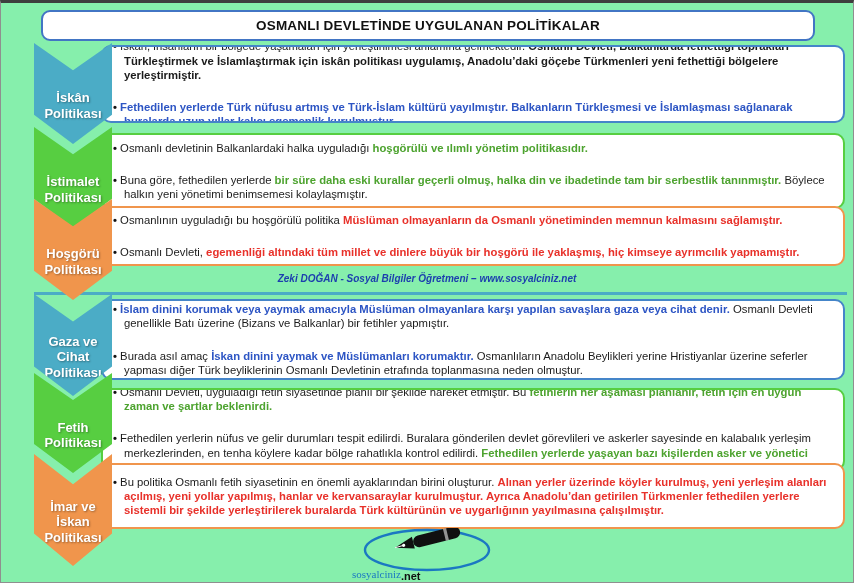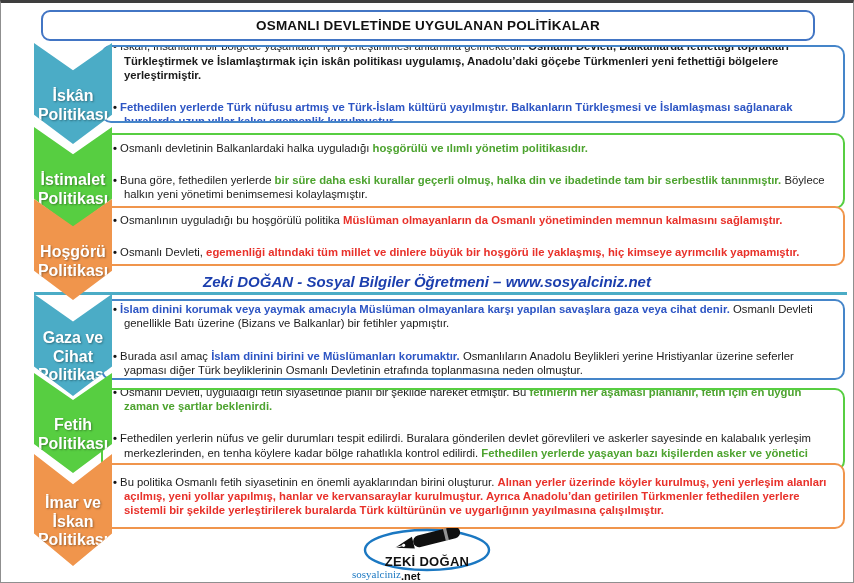--- a/index.html
+++ b/index.html
@@ -1,29 +1,29 @@
 <!DOCTYPE html>
 <html style="--teal: #4BACC6; --green: #57CE41; --orange: #F0954C; --box-blue: #4585C9; --box-green: #57CE41; --box-orange: #F0954C; --title-border: #4275C4; --text-blue: #2D55C4; --text-green: #4DA32F; --text-red: #E8312A; --text-black: #1B1B1B; --divider-blue: #1C3FAE; --line-teal: #4BACC6; --logo-blue: #1B78C2;"><head>
 <meta charset="utf-8">
 <style>
   html,body{margin:0;padding:0;background:#e9e9e9;font-family:"Liberation Sans",sans-serif;}
-  #canvas{position:relative;width:854px;height:583px;background:#ffffff;border:1px solid #8f8f8f;
+  #canvas{position:relative;width:854px;height:583px;background:#86efac;border:1px solid #8f8f8f;
           border-top:3px solid #3e3e3e;box-sizing:border-box;overflow:hidden;margin:0 auto;}
 
   
   .title-box{position:absolute;left:40px;right:38px;top:7px;height:27px;
     border:2.5px solid var(--title-border,#4275C4);border-radius:9px;background:#fff;
     display:flex;align-items:center;justify-content:center;
     font-weight:bold;font-size:13.5px;color:#111;letter-spacing:.2px;}
 
   
   .arrow{position:absolute;left:33px;width:78px;z-index:3;
     clip-path:polygon(0 0,50% 27%,100% 0,100% 71%,50% 100%,0 71%);
     display:flex;align-items:center;justify-content:center;}
-  .arrow .label{padding-top:24px;color:#fff;font-weight:bold;font-size:16px;line-height:1.18;
+  .arrow .label{padding-top:24px;color:#fff;font-weight:bold;font-size:13px;line-height:1.18;
     text-align:center;white-space:pre-line;text-shadow:1px 1px 2px rgba(0,0,0,.35);}
   .ar-teal{background:var(--teal,#4BACC6);}
   .ar-green{background:var(--green,#57CE41);}
   .ar-orange{background:var(--orange,#F0954C);}
   .a1{top:40px;height:101px}
   .a2{top:124px;height:101px}
   .a3{top:196px;height:101px}
   .a4{top:291px;height:102px}
   .a5{top:370px;height:100px}
   .a6{top:451px;height:112px}
@@ -46,21 +46,21 @@
     color:var(--text-black,#1b1b1b);}
   .dot{font-weight:bold;color:#111;}
   .c-black{color:var(--text-black,#1b1b1b);}
   .c-blue{color:var(--text-blue,#2D55C4);}
   .c-green{color:var(--text-green,#4DA32F);}
   .c-red{color:var(--text-red,#E8312A);}
   .bold{font-weight:bold;}
 
   
   .divider-text{position:absolute;top:270px;left:0;right:0;text-align:center;z-index:1;
-    font-style:italic;font-weight:bold;font-size:15px;color:var(--divider-blue,#1C3FAE);}
+    font-style:italic;font-weight:bold;font-size:10px;color:var(--divider-blue,#1C3FAE);}
   .divider-line{position:absolute;top:289px;left:33px;width:813px;height:3px;z-index:1;
     background:var(--line-teal,#4BACC6);}
 
   
   .logo{position:absolute;left:50%;top:525px;transform:translateX(-50%);width:150px;height:57px;z-index:4;}
   .logo svg{position:absolute;left:0;top:0;}
   .logo-name{position:absolute;top:26px;left:0;right:0;text-align:center;
     font-weight:bold;font-size:13px;letter-spacing:.3px;color:#101010;}
   .logo-site{position:absolute;top:40px;left:0;right:0;text-align:left;
     font-family:"Liberation Serif",serif;font-size:11px;color:var(--logo-blue,#1B78C2);}
@@ -99,21 +99,21 @@
         <p class="bullet"><span class="dot">• </span><span class="c-black">Osmanlının uyguladığı bu hoşgörülü politika </span><span class="c-red bold">Müslüman olmayanların da Osmanlı yönetiminden memnun kalmasını sağlamıştır.</span></p>
         <p class="bullet"><span class="dot">• </span><span class="c-black">Osmanlı Devleti, </span><span class="c-red bold">egemenliği altındaki tüm millet ve dinlere büyük bir hoşgörü ile yaklaşmış, hiç kimseye ayrımcılık yapmamıştır.</span></p>
       </div>
       <div class="arrow a4 ar-teal">
         <span class="label">Gaza ve
 Cihat
 Politikası</span>
       </div>
       <div class="box b4 bd-blue">
         <p class="bullet"><span class="dot">• </span><span class="c-blue bold">İslam dinini korumak veya yaymak amacıyla Müslüman olmayanlara karşı yapılan savaşlara gaza veya cihat denir.</span><span class="c-black"> Osmanlı Devleti genellikle Batı üzerine (Bizans ve Balkanlar) bir fetihler yapmıştır.</span></p>
-        <p class="bullet"><span class="dot">• </span><span class="c-black">Burada asıl amaç </span><span class="c-blue bold">İslam dinini birini ve Müslümanları korumaktır.</span><span class="c-black"> Osmanlıların Anadolu Beylikleri yerine Hristiyanlar üzerine seferler yapması diğer Türk beyliklerinin Osmanlı Devletinin etrafında toplanmasına neden olmuştur.</span></p>
+        <p class="bullet"><span class="dot">• </span><span class="c-black">Burada asıl amaç </span><span class="c-blue bold">İskan dinini yaymak ve Müslümanları korumaktır.</span><span class="c-black"> Osmanlıların Anadolu Beylikleri yerine Hristiyanlar üzerine seferler yapması diğer Türk beyliklerinin Osmanlı Devletinin etrafında toplanmasına neden olmuştur.</span></p>
       </div>
       <div class="arrow a5 ar-green">
         <span class="label">Fetih
 Politikası</span>
       </div>
       <div class="box b5 bd-green">
         <p class="bullet"><span class="dot">• </span><span class="c-black">Osmanlı Devleti, uyguladığı fetih siyasetinde planlı bir şekilde hareket etmiştir. Bu </span><span class="c-green bold">fetihlerin her aşaması planlanır, fetih için en uygun zaman ve şartlar beklenirdi.</span></p>
         <p class="bullet"><span class="dot">• </span><span class="c-black">Fethedilen yerlerin nüfus ve gelir durumları tespit edilirdi. Buralara gönderilen devlet görevlileri ve askerler sayesinde en kalabalık yerleşim merkezlerinden, en tenha köylere kadar bölge rahatlıkla kontrol edilirdi. </span><span class="c-green bold">Fethedilen yerlerde yaşayan bazı kişilerden asker ve yönetici olarak yararlanılırdı.</span></p>
       </div>
       <div class="arrow a6 ar-orange">
@@ -133,17 +133,16 @@
     <svg width="150" height="57" viewBox="0 0 150 57">
       <ellipse cx="75" cy="22" rx="62" ry="20" fill="none" stroke="#1B78C2" stroke-width="2.4"></ellipse>
       <g transform="translate(40,20) rotate(-14)" fill="#101010">
         <rect x="22" y="-6" width="48" height="12" rx="6"></rect>
         <polygon points="22,-6 3,0.5 22,6"></polygon>
         <circle cx="12" cy="0.2" r="1.6" fill="#ffffff"></circle>
         <line x1="3" y1="0.5" x2="12" y2="0.2" stroke="#ffffff" stroke-width="0.9"></line>
         <rect x="54" y="-6" width="3.2" height="12" fill="#ffffff" opacity="0.55"></rect>
       </g>
     </svg>
-    <div class="logo-name">ZEKİ DOĞAN</div>
     <div class="logo-site"><span>sosyalciniz</span><span class="tld">.net</span></div>
   </div>
 
 </div>
 
 </body></html>

